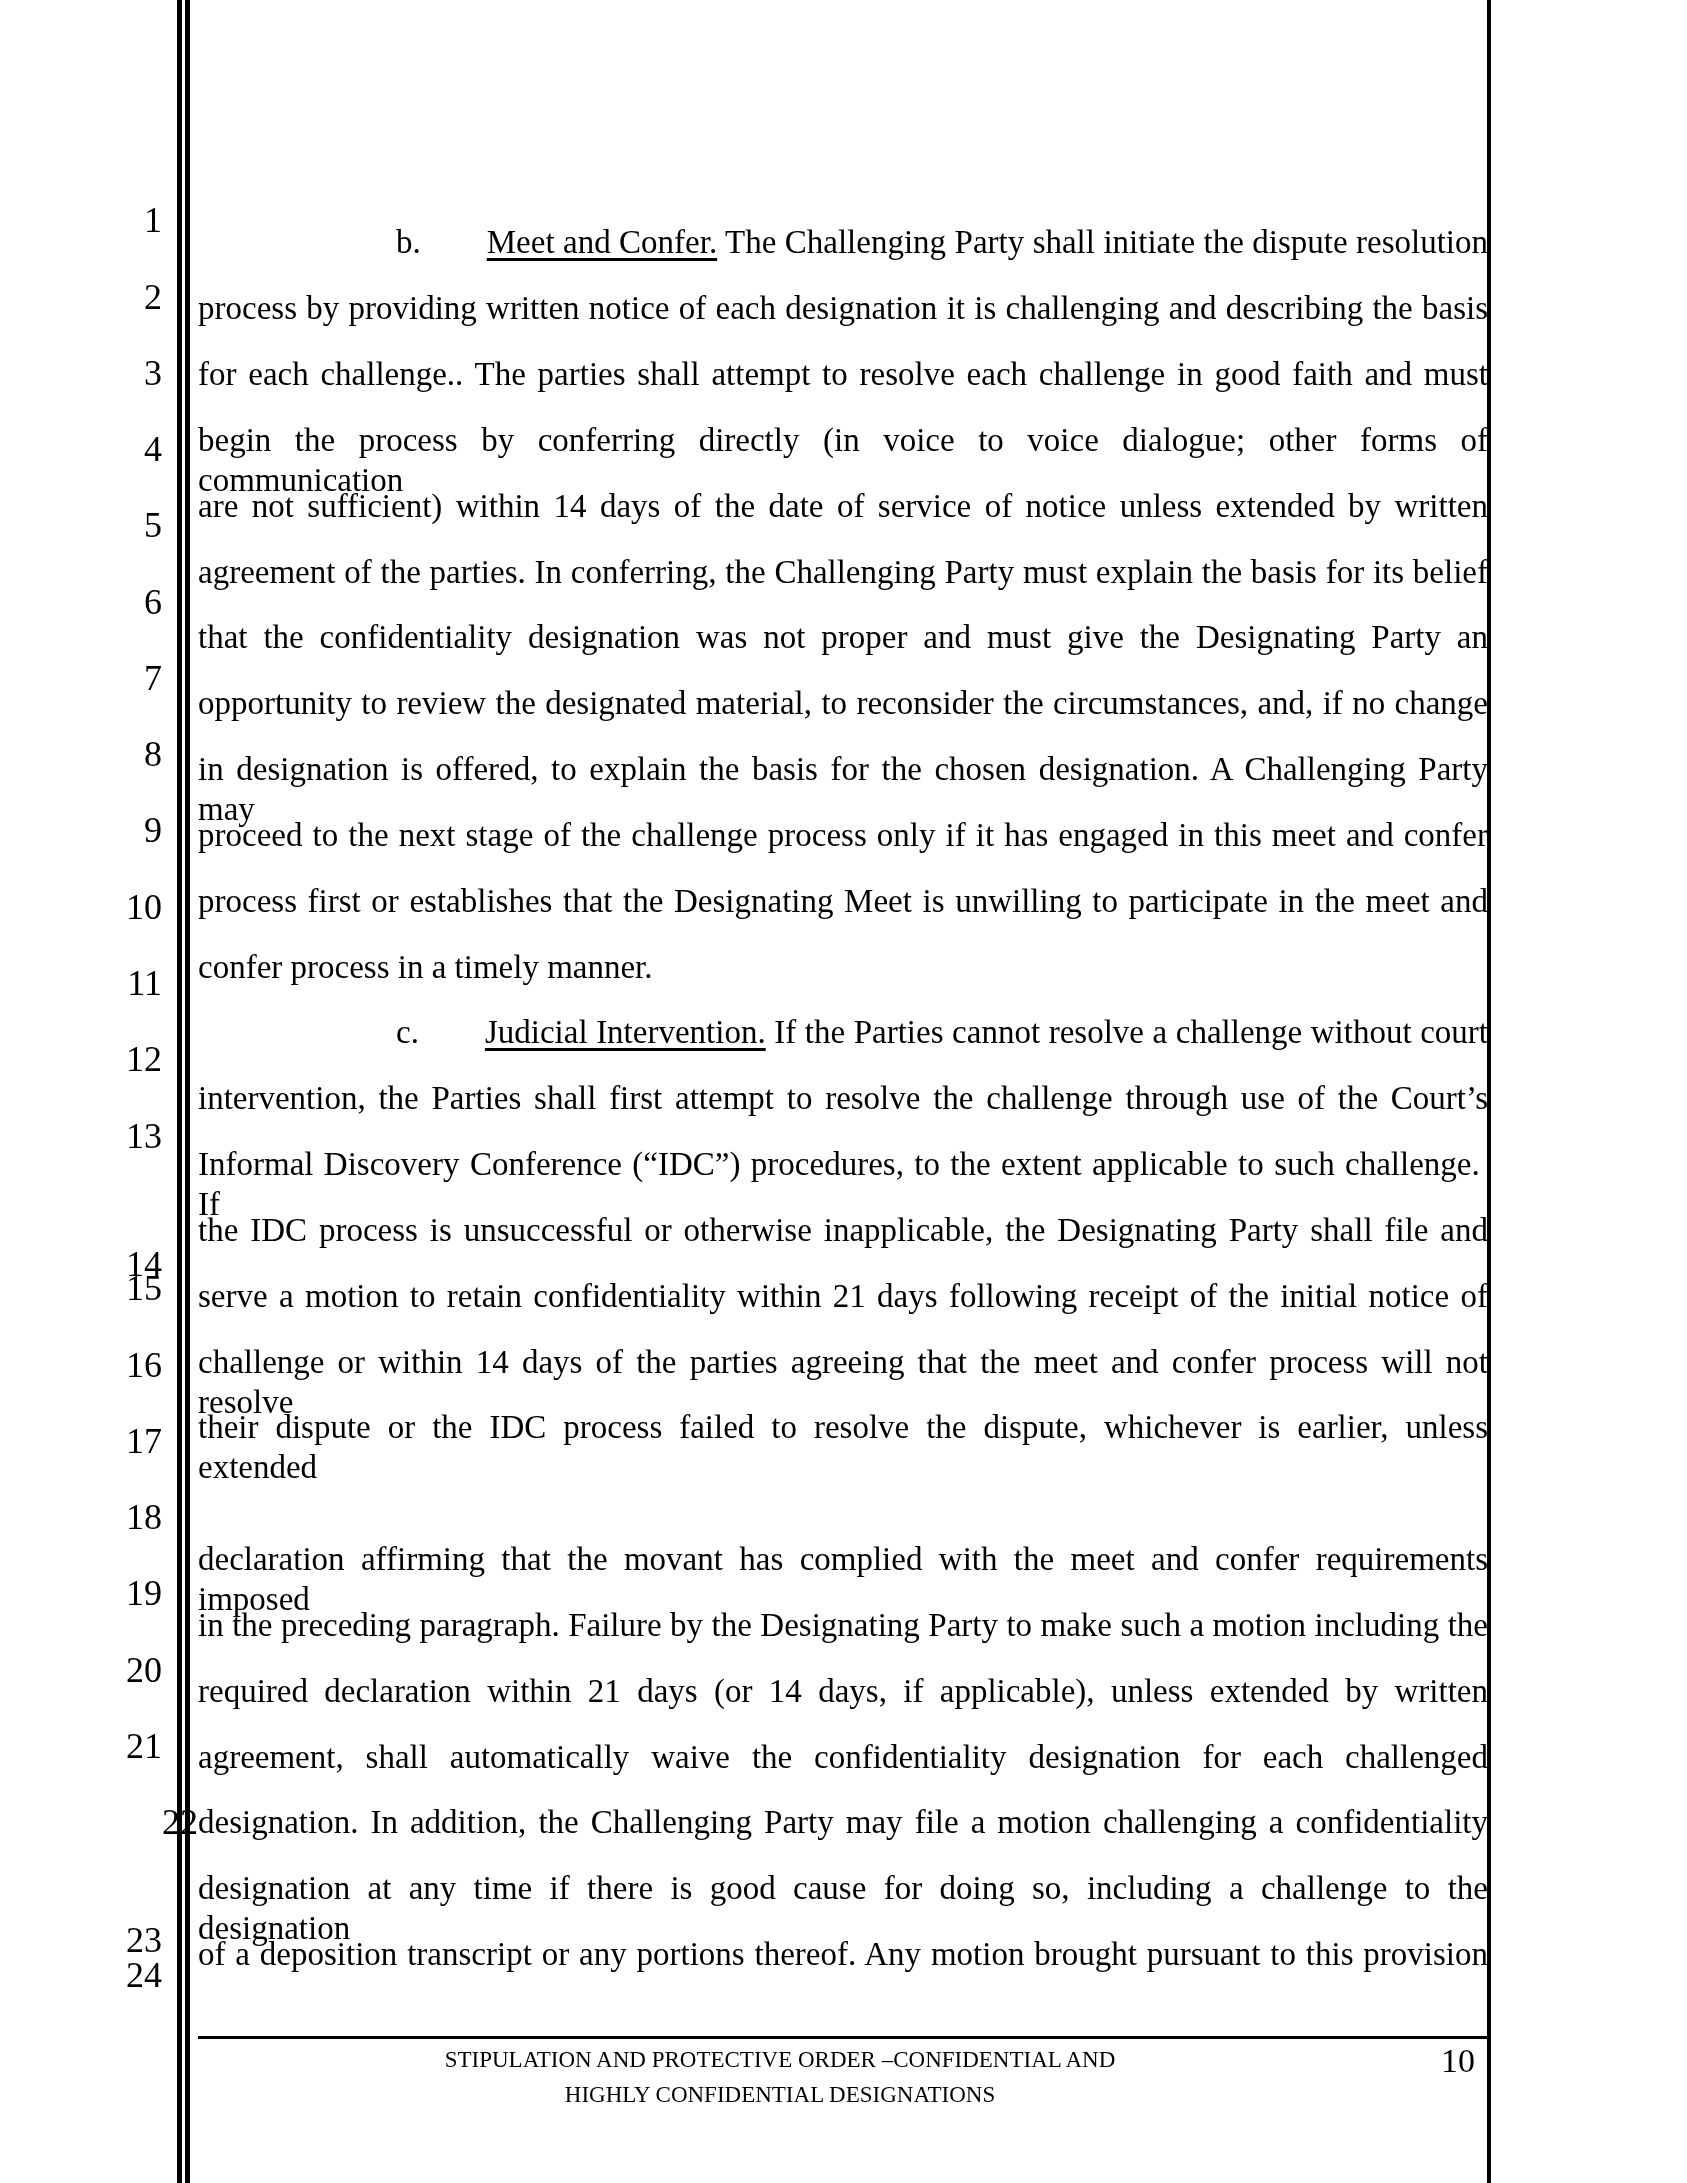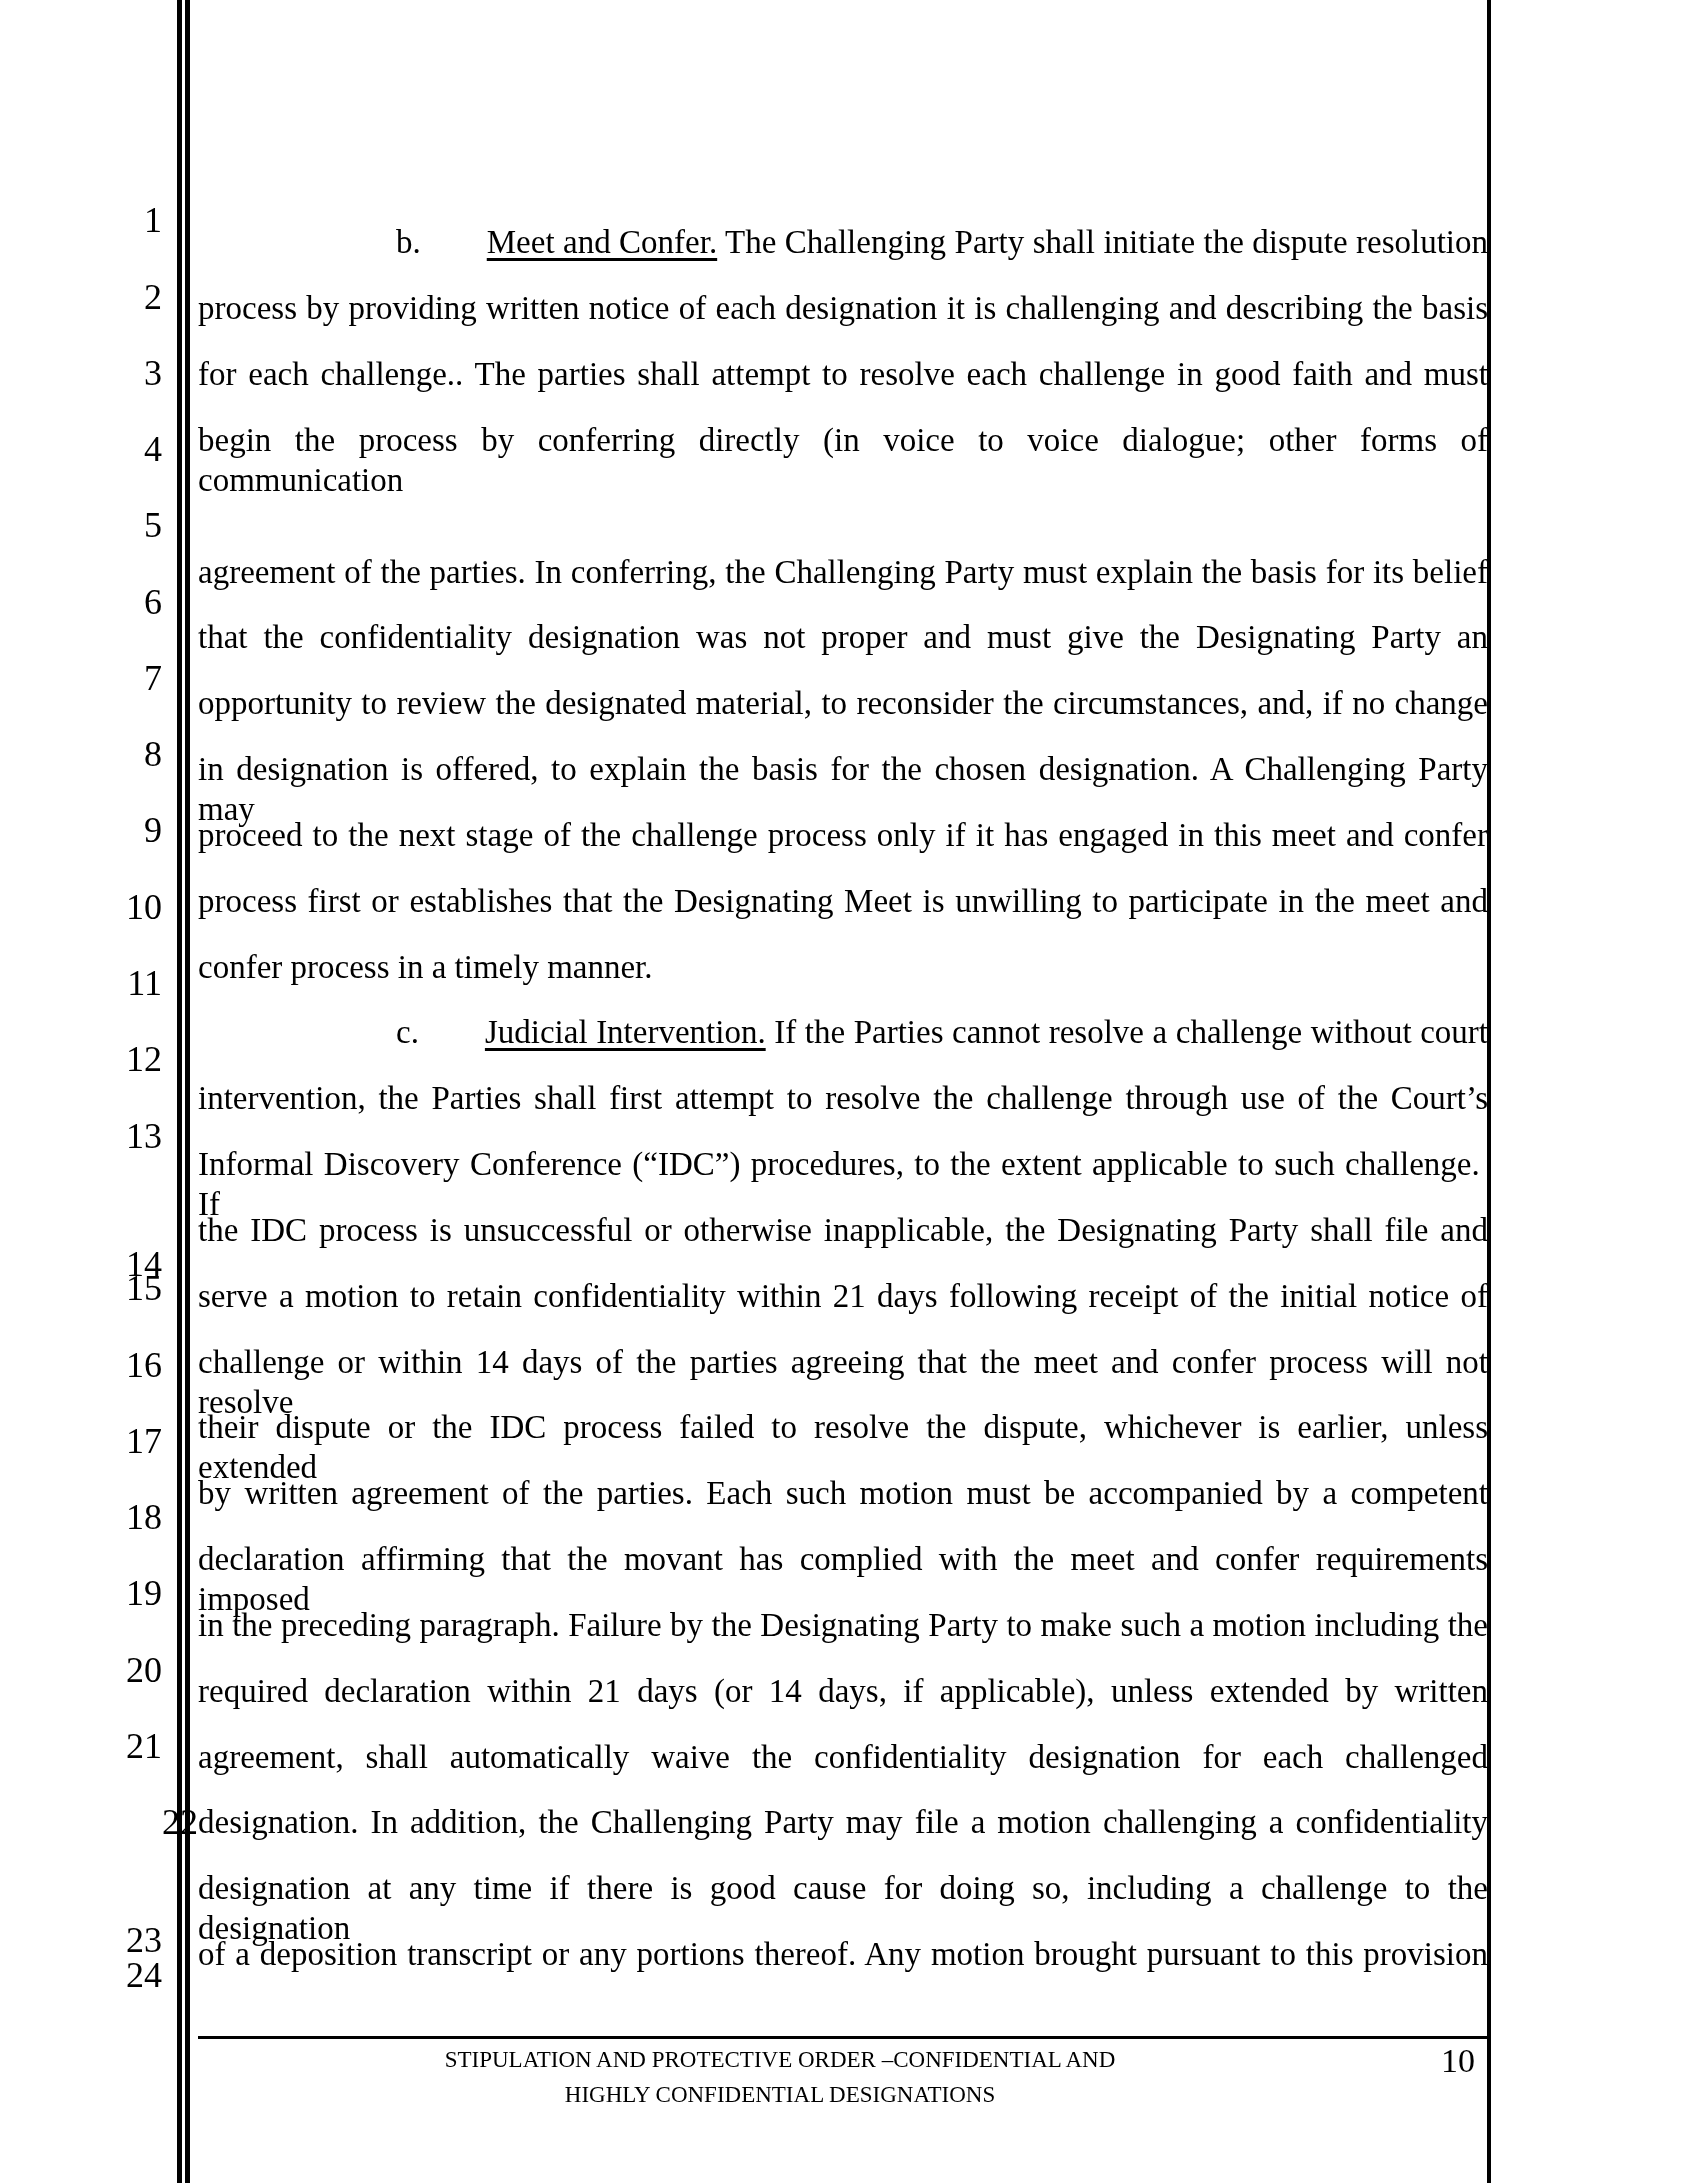--- a/index.html
+++ b/index.html
@@ -132,35 +132,35 @@
       <div class="lnum" style="top: 1804px; margin-left: 36px;">22</div>
       <div class="lnum" style="top: 1881px; margin-top: 41px;">23</div>
       <div class="lnum" style="top: 1957px;">24</div>
     </div>
 
   <div id="bodyText">
       <div class="bline" style="top: 222px;"><span class="sp ind"></span><span>b.</span><span class="sp tab"></span><span class="hd">Meet and Confer.</span><span> The Challenging Party shall initiate the dispute resolution</span></div>
       <div class="bline" style="top: 288px;"><span>process by providing written notice of each designation it is challenging and describing the basis</span></div>
       <div class="bline" style="top: 354px;"><span>for each challenge.. The parties shall attempt to resolve each challenge in good faith and must</span></div>
       <div class="bline" style="top: 420px;"><span>begin the process by conferring directly (in voice to voice dialogue; other forms of communication</span></div>
+      <div class="bline" style="top: 486px;"><span>are not sufficient) within 14 days of the date of service of notice unless extended by written</span></div>
       <div class="bline" style="top: 552px;"><span>agreement of the parties. In conferring, the Challenging Party must explain the basis for its belief</span></div>
       <div class="bline" style="top: 617px;"><span>that the confidentiality designation was not proper and must give the Designating Party an</span></div>
       <div class="bline" style="top: 683px;"><span>opportunity to review the designated material, to reconsider the circumstances, and, if no change</span></div>
       <div class="bline" style="top: 749px;"><span>in designation is offered, to explain the basis for the chosen designation. A Challenging Party may</span></div>
       <div class="bline" style="top: 815px;"><span>proceed to the next stage of the challenge process only if it has engaged in this meet and confer</span></div>
       <div class="bline" style="top: 881px;"><span>process first or establishes that the Designating Meet is unwilling to participate in the meet and</span></div>
       <div class="bline end" style="top: 947px;"><span>confer process in a timely manner.</span></div>
       <div class="bline" style="top: 1012px;"><span class="sp ind"></span><span>c.</span><span class="sp tab"></span><span class="hd">Judicial Intervention.</span><span> If the Parties cannot resolve a challenge without court</span></div>
       <div class="bline" style="top: 1078px;"><span>intervention, the Parties shall first attempt to resolve the challenge through use of the Court’s</span></div>
       <div class="bline" style="top: 1144px;"><span>Informal Discovery Conference (“IDC”) procedures, to the extent applicable to such challenge.&nbsp; If</span></div>
       <div class="bline" style="top: 1210px;"><span>the IDC process is unsuccessful or otherwise inapplicable, the Designating Party shall file and</span></div>
       <div class="bline" style="top: 1276px;"><span>serve a motion to retain confidentiality within 21 days following receipt of the initial notice of</span></div>
       <div class="bline" style="top: 1342px;"><span>challenge or within 14 days of the parties agreeing that the meet and confer process will not resolve</span></div>
       <div class="bline" style="top: 1407px;"><span>their dispute or the IDC process failed to resolve the dispute, whichever is earlier, unless extended</span></div>
-      <div class="bline" style="top: 1473px;"><span>by written agreement of the parties. Each such motion must be accompanied by a competent</span></div>
       <div class="bline" style="top: 1539px;"><span>declaration affirming that the movant has complied with the meet and confer requirements imposed</span></div>
       <div class="bline" style="top: 1605px;"><span>in the preceding paragraph. Failure by the Designating Party to make such a motion including the</span></div>
       <div class="bline" style="top: 1671px;"><span>required declaration within 21 days (or 14 days, if applicable), unless extended by written</span></div>
       <div class="bline" style="top: 1737px;"><span>agreement, shall automatically waive the confidentiality designation for each challenged</span></div>
       <div class="bline" style="top: 1802px;"><span>designation. In addition, the Challenging Party may file a motion challenging a confidentiality</span></div>
       <div class="bline" style="top: 1868px;"><span>designation at any time if there is good cause for doing so, including a challenge to the designation</span></div>
       <div class="bline" style="top: 1934px;"><span>of a deposition transcript or any portions thereof. Any motion brought pursuant to this provision</span></div>
     </div>
 
   <div class="footer-rule"></div>

